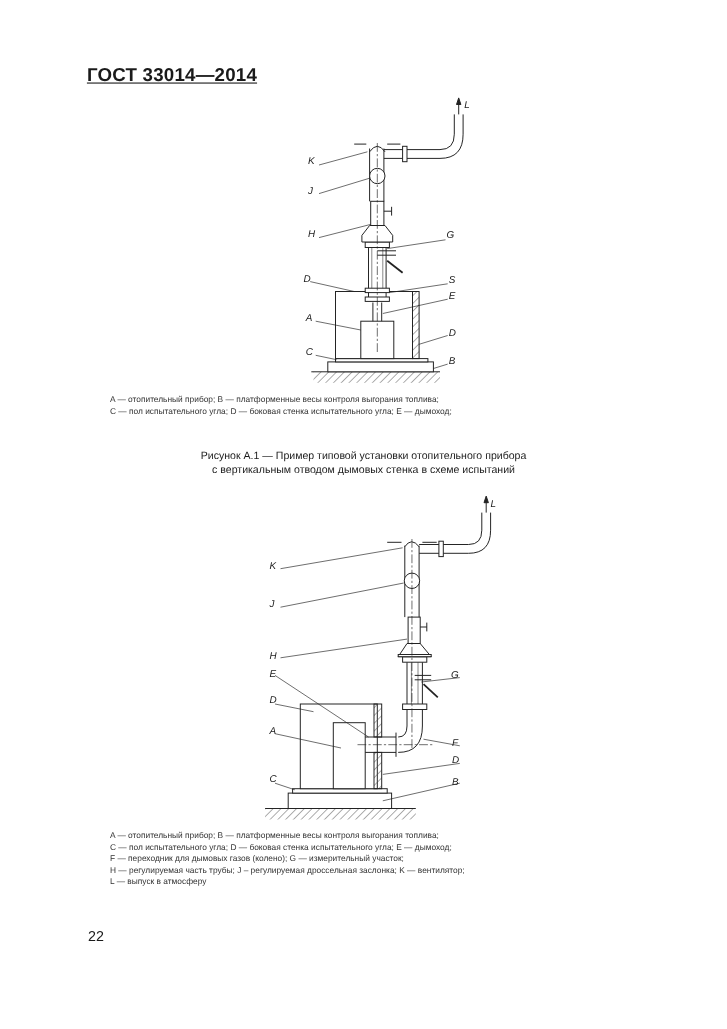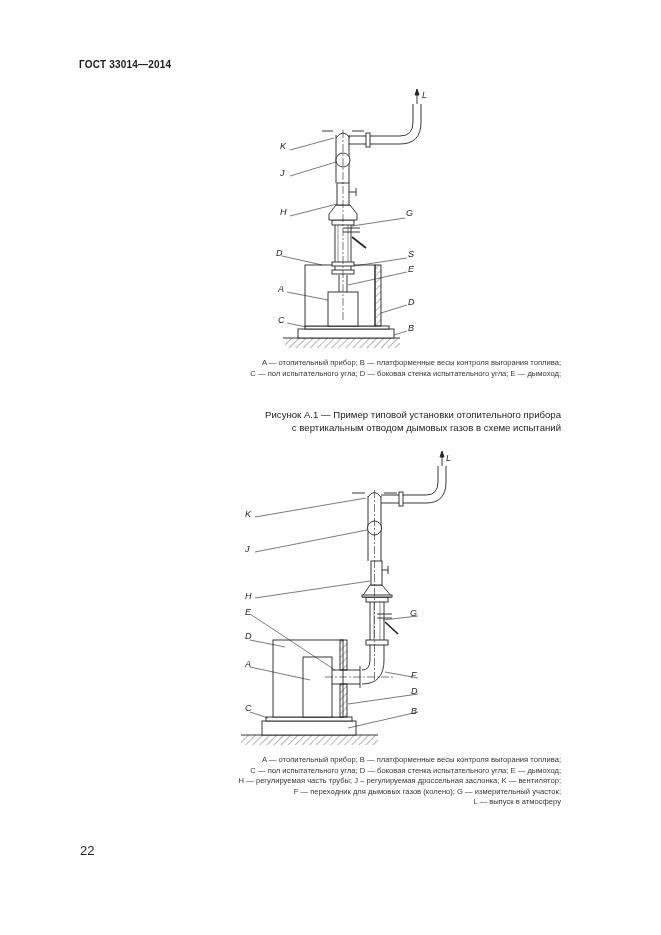--- a/index.html
+++ b/index.html
@@ -1,22 +1,22 @@
 <!DOCTYPE html>
 <html><head>
 <meta charset="utf-8">
 <style>
   html, body { margin: 0; padding: 0; background: #ffffff; }
   body { width: 661px; height: 935px; position: relative; overflow: hidden;
          font-family: "Liberation Sans", sans-serif; color: #1a1a1a; }
-  .header { position: absolute; left: 79px; top: 59px; font-size: 10px; font-weight: bold; letter-spacing: 0.2px; }
+  .header { position: absolute; left: 79px; top: 59px; font-size: 17px; font-weight: bold; letter-spacing: 0.2px; text-decoration: underline; }
   .fig { position: absolute; }
-  .legend { position: absolute; left: 100px; width: 461px; text-align: right;
+  .legend { position: absolute; left: 100px; width: 461px; text-align: left;
             font-size: 7.6px; line-height: 10.6px; color: #333; }
-  .caption { position: absolute; left: 100px; width: 461px; text-align: right;
+  .caption { position: absolute; left: 100px; width: 461px; text-align: center;
              font-size: 9.6px; line-height: 12.5px; color: #1a1a1a; }
   .pagenum { position: absolute; left: 80px; top: 843px; font-size: 13px; }
   svg text { font-family: "Liberation Sans", sans-serif; font-style: italic; font-size: 9px; fill: #222; }
 </style>
 </head>
 <body>
 
 <div class="header">ГОСТ 33014—2014</div>
 
 <svg class="fig" style="left:0;top:0" width="661" height="360" viewBox="0 0 661 360">
@@ -105,21 +105,21 @@
   <text x="408" y="331">B</text>
   <text x="422" y="98">L</text>
 </svg>
 
 <div class="legend" style="top:358px">
   <div>A — отопительный прибор; B — платформенные весы контроля выгорания топлива;</div>
   <div>C — пол испытательного угла; D — боковая стенка испытательного угла; E — дымоход;</div>
 </div>
 <div class="caption" style="top:409px">
   <div>Рисунок А.1 — Пример типовой установки отопительного прибора</div>
-  <div>с вертикальным отводом дымовых газов в схеме испытаний</div>
+  <div>с вертикальным отводом дымовых стенка в схеме испытаний</div>
 </div>
 
 <svg class="fig" style="left:0;top:440px" width="661" height="310" viewBox="0 440 661 310">
   <defs>
     <pattern id="hatch2" width="5" height="5" patternUnits="userSpaceOnUse" patternTransform="rotate(45)">
       <line x1="0" y1="0" x2="0" y2="5" stroke="#444" stroke-width="0.8"></line>
     </pattern>
   </defs>
   <g stroke="#222" fill="none" stroke-width="0.9">
 
@@ -200,20 +200,20 @@
   <text x="245" y="667">A</text>
   <text x="411" y="678">F</text>
   <text x="411" y="694">D</text>
   <text x="245" y="711">C</text>
   <text x="411" y="714">B</text>
 </svg>
 
 <div class="legend" style="top:755px">
   <div>A — отопительный прибор; B — платформенные весы контроля выгорания топлива;</div>
   <div>C — пол испытательного угла; D — боковая стенка испытательного угла; E — дымоход;</div>
+  <div>F — переходник для дымовых газов (колено); G — измерительный участок;</div>
   <div>H — регулируемая часть трубы; J – регулируемая дроссельная заслонка; K — вентилятор;</div>
-  <div>F — переходник для дымовых газов (колено); G — измерительный участок;</div>
   <div>L — выпуск в атмосферу</div>
 </div>
 <div class="caption" style="top:815px">
 </div>
 
 <div class="pagenum">22</div>
 
 </body></html>

